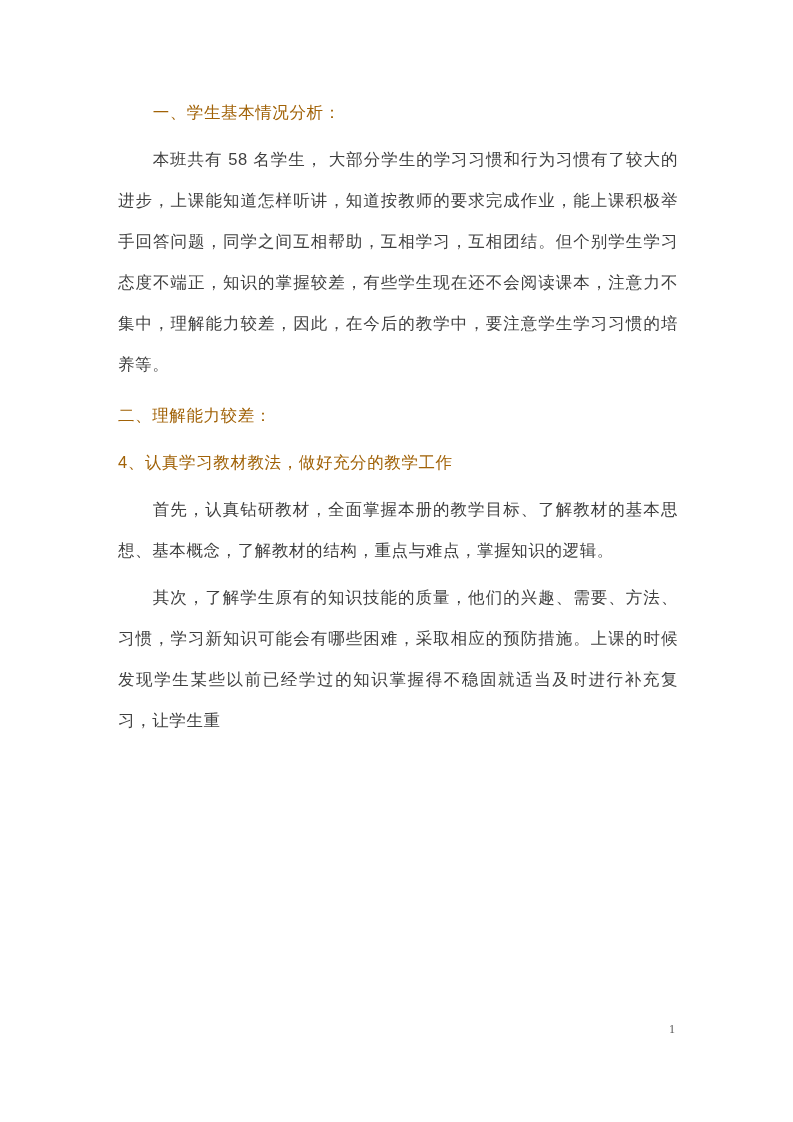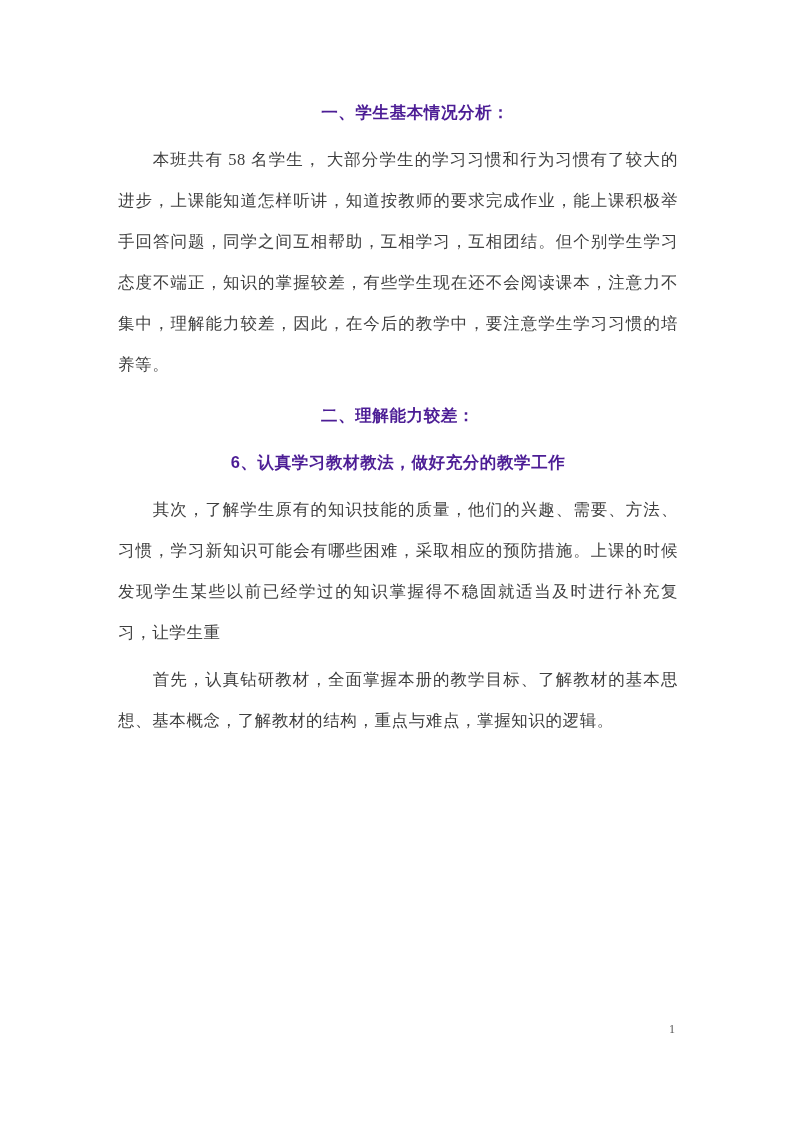--- a/index.html
+++ b/index.html
@@ -35,28 +35,26 @@
     letter-spacing: 0.6px;
     text-align: justify;
     text-justify: inter-ideograph;
     margin: 0 0 6px 0;
     color: #3f3f3f;
   }
   .heading {
     font-size: 16.5px;
     line-height: 41px;
     letter-spacing: 0.6px;
-    font-weight: bold;
+    font-weight: normal;
     margin: 0 0 6px 0;
-    color: #4c1d95;
-    text-align: center;
+    color: #a16207;
   }
   .indent-2 {
     text-indent: 2.1em;
-    font-family: Liberation Serif, serif;
   }
   .indent-head {
     padding-left: 2.1em;
   }
   .gap-top {
     margin-top: 10px;
   }
   .page-number {
     position: absolute;
     right: 118px;
@@ -71,23 +69,23 @@
 
 <div class="page">
   <div class="content">
 
     <p class="heading indent-head">一、学生基本情况分析：</p>
 
     <p class="para indent-2">本班共有 58 名学生， 大部分学生的学习习惯和行为习惯有了较大的进步，上课能知道怎样听讲，知道按教师的要求完成作业，能上课积极举手回答问题，同学之间互相帮助，互相学习，互相团结。但个别学生学习态度不端正，知识的掌握较差，有些学生现在还不会阅读课本，注意力不集中，理解能力较差，因此，在今后的教学中，要注意学生学习习惯的培养等。</p>
 
     <p class="heading gap-top">二、理解能力较差：</p>
 
-    <p class="heading">6、认真学习教材教法，做好充分的教学工作</p>
+    <p class="heading">4、认真学习教材教法，做好充分的教学工作</p>
 
 
+    <p class="para indent-2">首先，认真钻研教材，全面掌握本册的教学目标、了解教材的基本思想、基本概念，了解教材的结构，重点与难点，掌握知识的逻辑。</p>
+
     <p class="para indent-2">其次，了解学生原有的知识技能的质量，他们的兴趣、需要、方法、习惯，学习新知识可能会有哪些困难，采取相应的预防措施。上课的时候发现学生某些以前已经学过的知识掌握得不稳固就适当及时进行补充复习，让学生重</p>
-
-    <p class="para indent-2">首先，认真钻研教材，全面掌握本册的教学目标、了解教材的基本思想、基本概念，了解教材的结构，重点与难点，掌握知识的逻辑。</p>
 
   </div>
 
   <div class="page-number">1</div>
 </div>
 
 </body></html>

